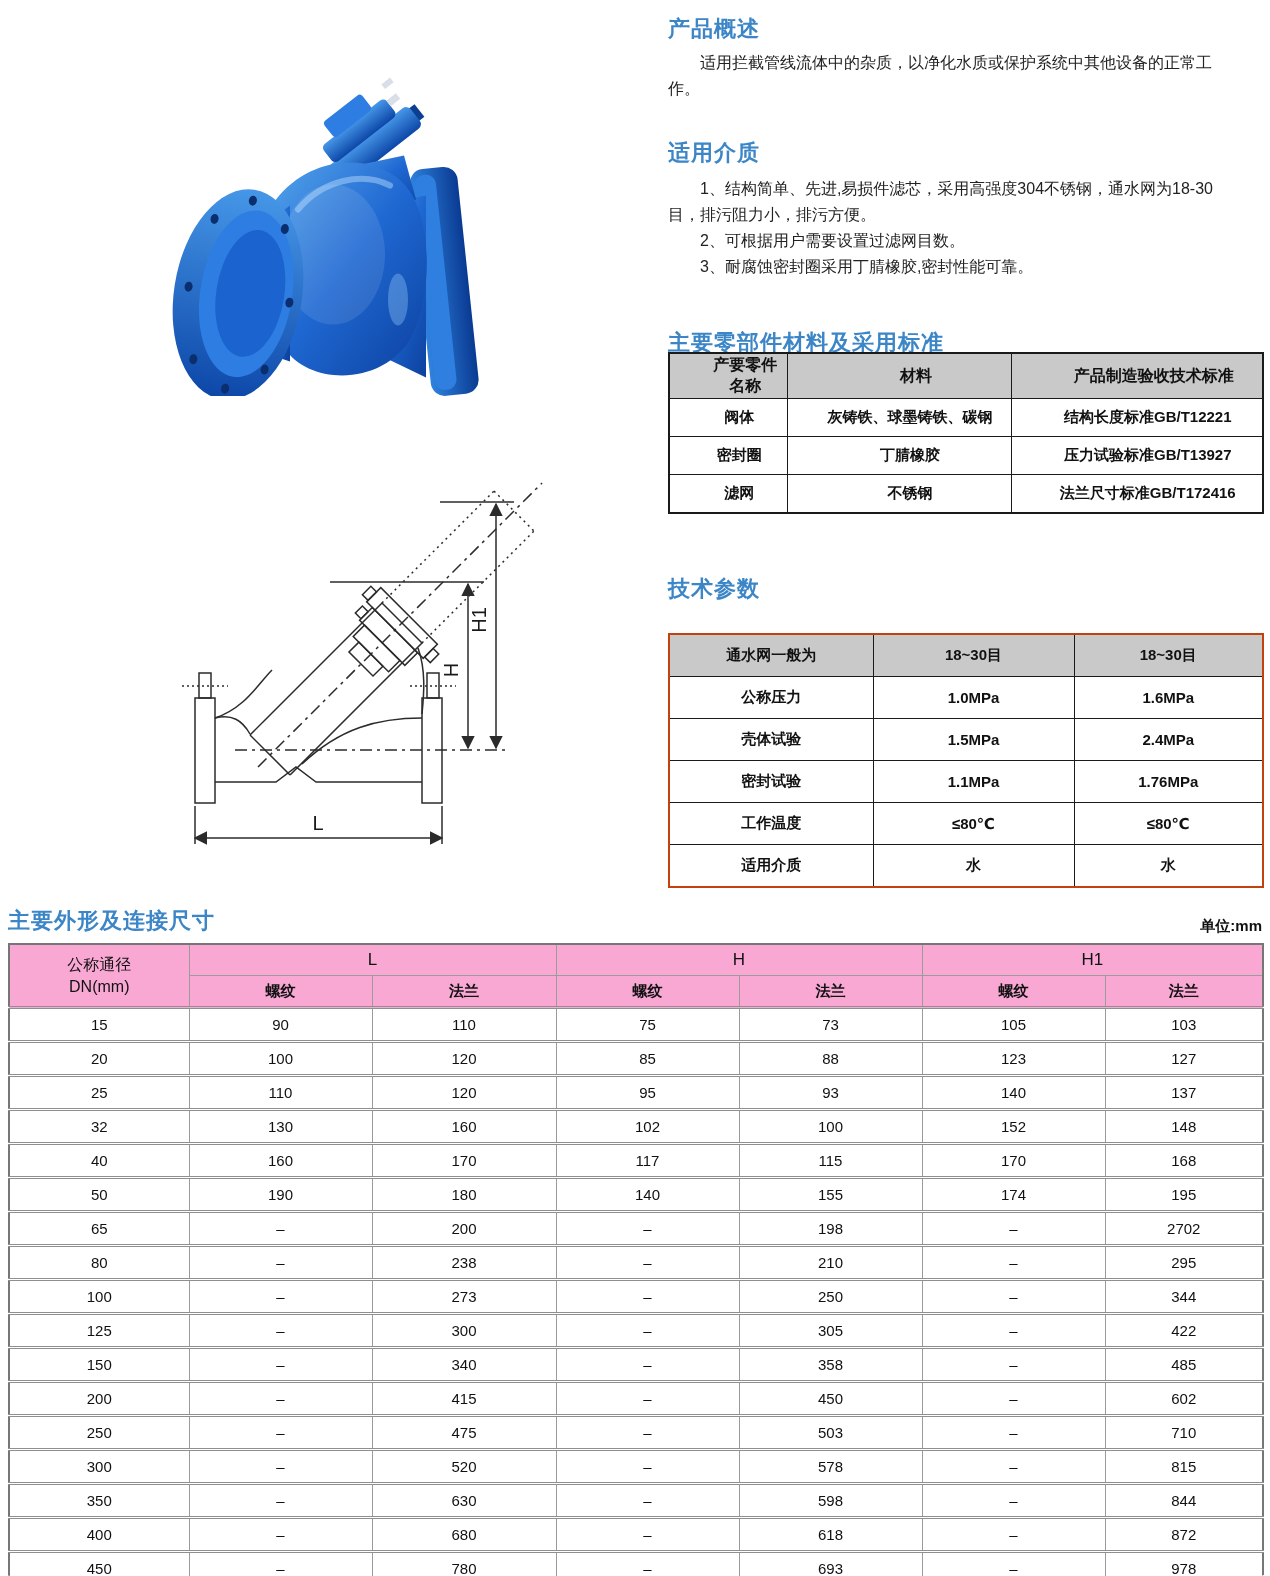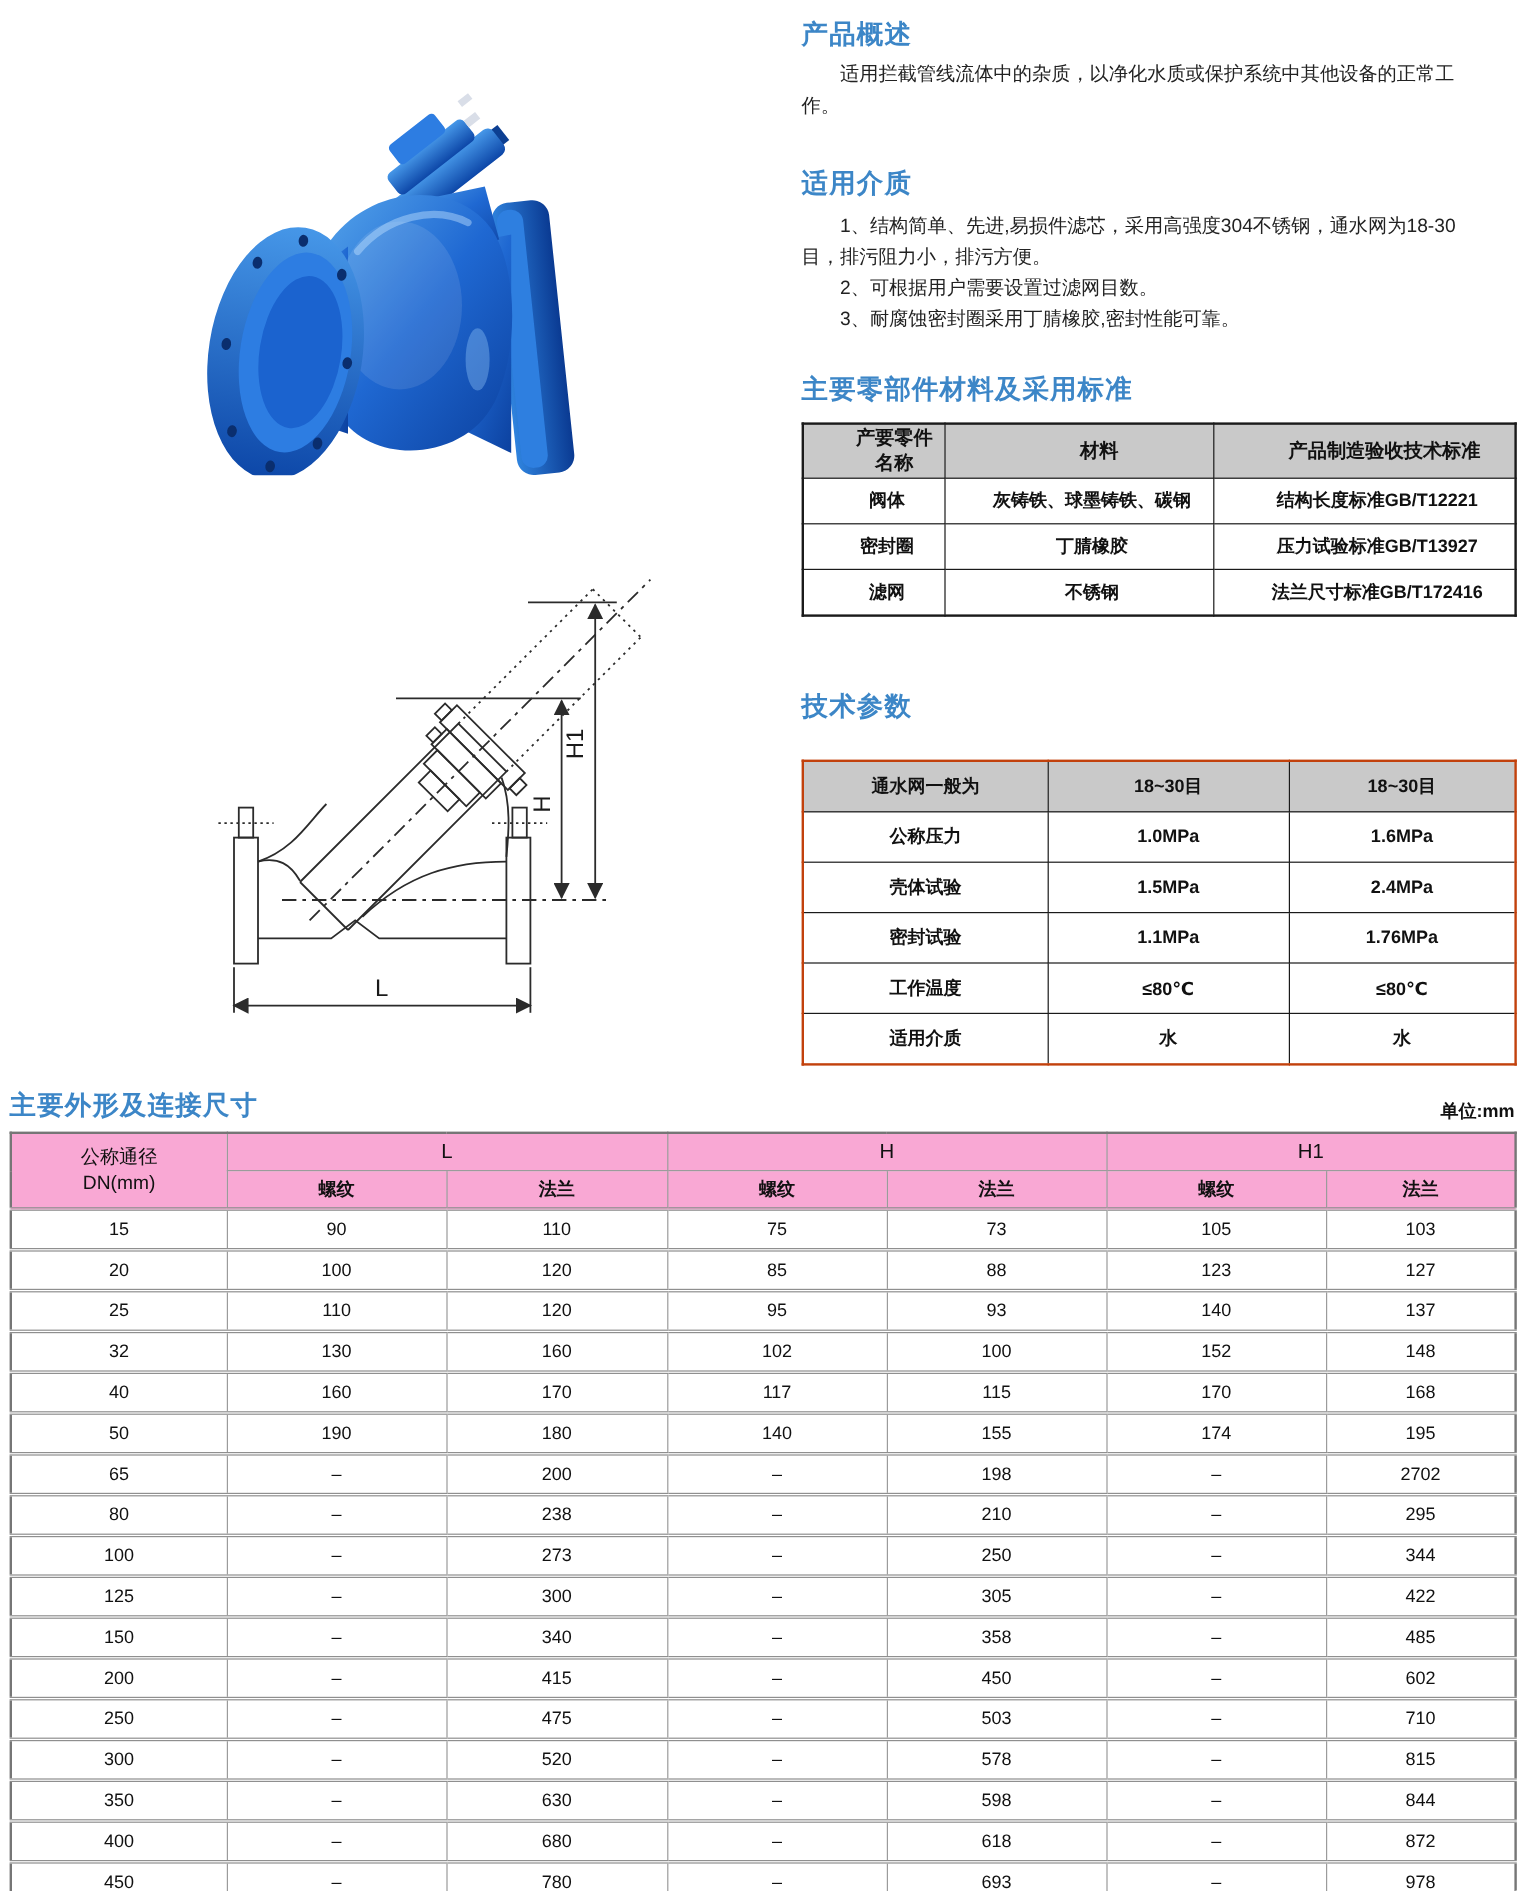--- a/index.html
+++ b/index.html
@@ -7,21 +7,21 @@
         font-family:"Liberation Sans","DejaVu Sans",sans-serif;color:#1a1a1a;border-radius:10px;}
   .sec-h{margin:0;font-size:22px;font-weight:bold;color:#3c86c7;letter-spacing:1px;}
   
   .right-col{position:absolute;left:668px;top:0;width:596px;height:880px;}
   .overview-h{position:absolute;top:14px;left:0;}
   .para{margin:0;font-size:16px;line-height:26px;color:#222;width:545px;}
   .overview-p{position:absolute;top:50px;left:0;text-indent:2em;}
   .features-h{position:absolute;top:138px;left:0;}
   .features-body{position:absolute;top:176px;left:0;}
   .feat{text-indent:2em;}
-  .materials-h{position:absolute;top:310px;left:0;}
+  .materials-h{position:absolute;top:328px;left:0;}
   .mat-table{position:absolute;top:352px;left:0;width:594px;border-collapse:collapse;table-layout:fixed;
              border:2px solid #1a1a1a;}
   .mat-table th,.mat-table td{border:1px solid #1a1a1a;text-align:center;vertical-align:middle;
              font-size:15px;font-weight:700;padding:0 2px;color:#111;}
   .mat-table thead th{height:44px;background:#c9c9c9;font-size:16px;padding-left:36px;}
   .mat-table td{height:37px;padding-left:24px;}
   .tech-h{position:absolute;top:574px;left:0;}
   .tech-table{position:absolute;top:610px;left:0;width:594px;border-collapse:collapse;table-layout:fixed;
              border:2px solid #c2410c;margin-top:23px;}
   .tech-table th,.tech-table td{border:1px solid #1a1a1a;text-align:center;vertical-align:middle;

